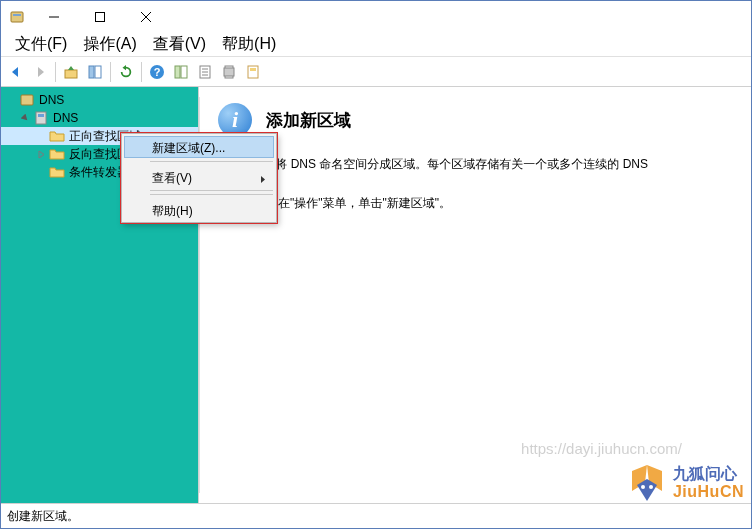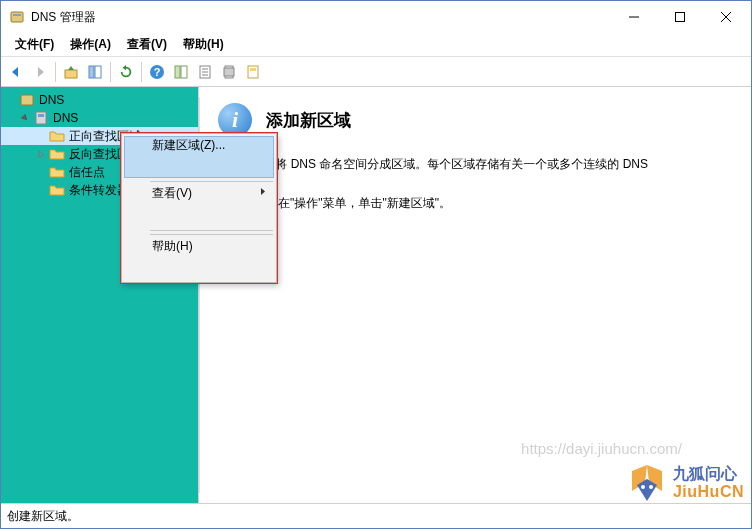--- a/index.html
+++ b/index.html
@@ -7,21 +7,21 @@
   
   .window { width: 752px; height: 529px; border: 1px solid #5a7db8; display: flex; flex-direction: column; background: #fff; }
   
   .titlebar { height: 32px; display: flex; align-items: center; padding: 0 2px 0 8px; background: #fff; }
   .titlebar .app-icon { width: 16px; height: 16px; margin-right: 6px; }
   .titlebar .title { flex: 1; font-size: 12px; }
   .titlebar .win-btn { width: 46px; height: 30px; display: flex; align-items: center; justify-content: center; }
   .titlebar .win-btn svg { width: 10px; height: 10px; }
   
   .menubar { height: 24px; display: flex; align-items: center; padding: 0 6px; border-bottom: 1px solid #e0e0e0; }
-  .menubar .menu-item { padding: 2px 8px; font-size: 12px; font-weight: bold; }
+  .menubar .menu-item { padding: 2px 8px; font-size: 16px; }
   
   .toolbar { height: 30px; display: flex; align-items: center; padding: 0 4px; gap: 2px; border-bottom: 1px solid #d0d0d0; }
   .toolbar .tb-btn { width: 22px; height: 22px; display: flex; align-items: center; justify-content: center; border: 1px solid transparent; }
   .toolbar .tb-sep { width: 1px; height: 20px; background: #d0d0d0; margin: 0 2px; }
   
   .body { flex: 1; display: flex; overflow: hidden; }
   .tree { width: 198px; border-right: 1px solid #d0d0d0; padding: 4px 0; position: relative; background: #14b8a6; }
   .tree-row { display: flex; align-items: center; height: 18px; padding: 0 4px; font-size: 12px; }
   .tree-row .expander { width: 12px; height: 12px; display: flex; align-items: center; justify-content: center; margin-right: 2px; }
   .tree-row .icon { width: 16px; height: 16px; margin-right: 4px; display: flex; align-items: center; justify-content: center; }
@@ -31,21 +31,21 @@
   .indent-2 { padding-left: 34px; }
   
   .content { flex: 1; padding: 10px 20px 10px 0; overflow: hidden; }
   .content-inner { border-left: 1px solid #e0e0e0; height: 100%; padding: 6px 10px 6px 18px; }
   .content-header { display: flex; align-items: center; gap: 14px; margin-bottom: 18px; }
   .info-icon { width: 34px; height: 34px; border-radius: 50%; background: radial-gradient(circle at 30% 30%, #9ecff7, #2a7dd3); display: flex; align-items: center; justify-content: center; color: #fff; font-weight: bold; font-family: Georgia, serif; font-size: 22px; font-style: italic; }
   .content-title { font-size: 17px; font-weight: 700; }
   .content-body p { font-size: 12px; line-height: 1.6; margin-bottom: 20px; }
   
   .context-menu { position: absolute; top: 133px; left: 121px; width: 156px; background: #f2f2f2; border: 1px solid #b8b8b8; border-radius: 0; box-shadow: 2px 3px 6px rgba(0,0,0,0.25); outline: 1.5px solid #d62e2e; outline-offset: 0px; padding: 2px; z-index: 10; }
-  .context-menu .cm-item { height: 42px; display: flex; align-items: flex-start; padding: 0 22px 0 28px; font-size: 12px; position: relative; }
+  .context-menu .cm-item { height: 22px; display: flex; align-items: flex-end; padding: 0 22px 0 28px; font-size: 12px; position: relative; }
   .context-menu .cm-item.highlight { background: #bfdcf5; border: 1px solid #8db9e0; padding-left: 27px; }
   .context-menu .cm-sep { height: 1px; background: #c8c8c8; margin: 3px 1px 3px 26px; }
   .context-menu .sub-arrow { position: absolute; right: 8px; }
   
   .statusbar { height: 25px; border-top: 1px solid #d0d0d0; display: flex; align-items: center; padding: 0 6px; font-size: 12px; }
   
   .watermark { position: absolute; right: 8px; bottom: 26px; display: flex; align-items: center; gap: 6px; opacity: 0.9; pointer-events: none; }
   .watermark .wm-logo { width: 40px; height: 40px; }
   .watermark .wm-text { display: flex; flex-direction: column; line-height: 1.1; }
   .watermark .wm-text .l1 { font-size: 16px; font-weight: 600; color: #3b5cb0; }
@@ -57,21 +57,20 @@
 
 <div class="window">
 
   <div class="titlebar">
     <span class="app-icon">
       <svg viewBox="0 0 16 16">
           <rect x="2" y="3" width="12" height="10" rx="1" fill="#e2c980" stroke="#a07d2a"></rect>
           <rect x="4" y="5" width="8" height="2" fill="#7aa3d0"></rect>
         </svg>
     </span>
-    <span class="title">DNS 管理器</span>
     <div class="win-btn">
         <svg viewBox="0 0 10 10">
           <line x1="0" y1="5" x2="10" y2="5" stroke="#000" stroke-width="1"></line>
         </svg>
       </div>
     <div class="win-btn">
         <svg viewBox="0 0 10 10">
           <rect x="0.5" y="0.5" width="9" height="9" fill="none" stroke="#000" stroke-width="1"></rect>
         </svg>
       </div>
@@ -195,29 +194,20 @@
             <svg width="9" height="9" viewBox="0 0 9 9">
               <path d="M2 1 L7 4.5 L2 8 Z" fill="none" stroke="#7a7a7a"></path>
             </svg>
           </span>
         <span class="icon">
             <svg width="16" height="16" viewBox="0 0 16 16">
               <path d="M1 4 L6 4 L7 6 L15 6 L15 13 L1 13 Z" fill="#f7d679" stroke="#c9a030"></path>
             </svg>
           </span>
         <span>反向查找区域</span>
-      </div>
-      <div class="tree-row indent-2">
-        <span class="expander"></span>
-        <span class="icon">
-            <svg width="16" height="16" viewBox="0 0 16 16">
-              <path d="M1 4 L6 4 L7 6 L15 6 L15 13 L1 13 Z" fill="#f7d679" stroke="#c9a030"></path>
-            </svg>
-          </span>
-        <span>信任点</span>
       </div>
       <div class="tree-row indent-2">
         <span class="expander"></span>
         <span class="icon">
             <svg width="16" height="16" viewBox="0 0 16 16">
               <path d="M1 4 L6 4 L7 6 L15 6 L15 13 L1 13 Z" fill="#f7d679" stroke="#c9a030"></path>
             </svg>
           </span>
         <span>条件转发器</span>
       </div>

